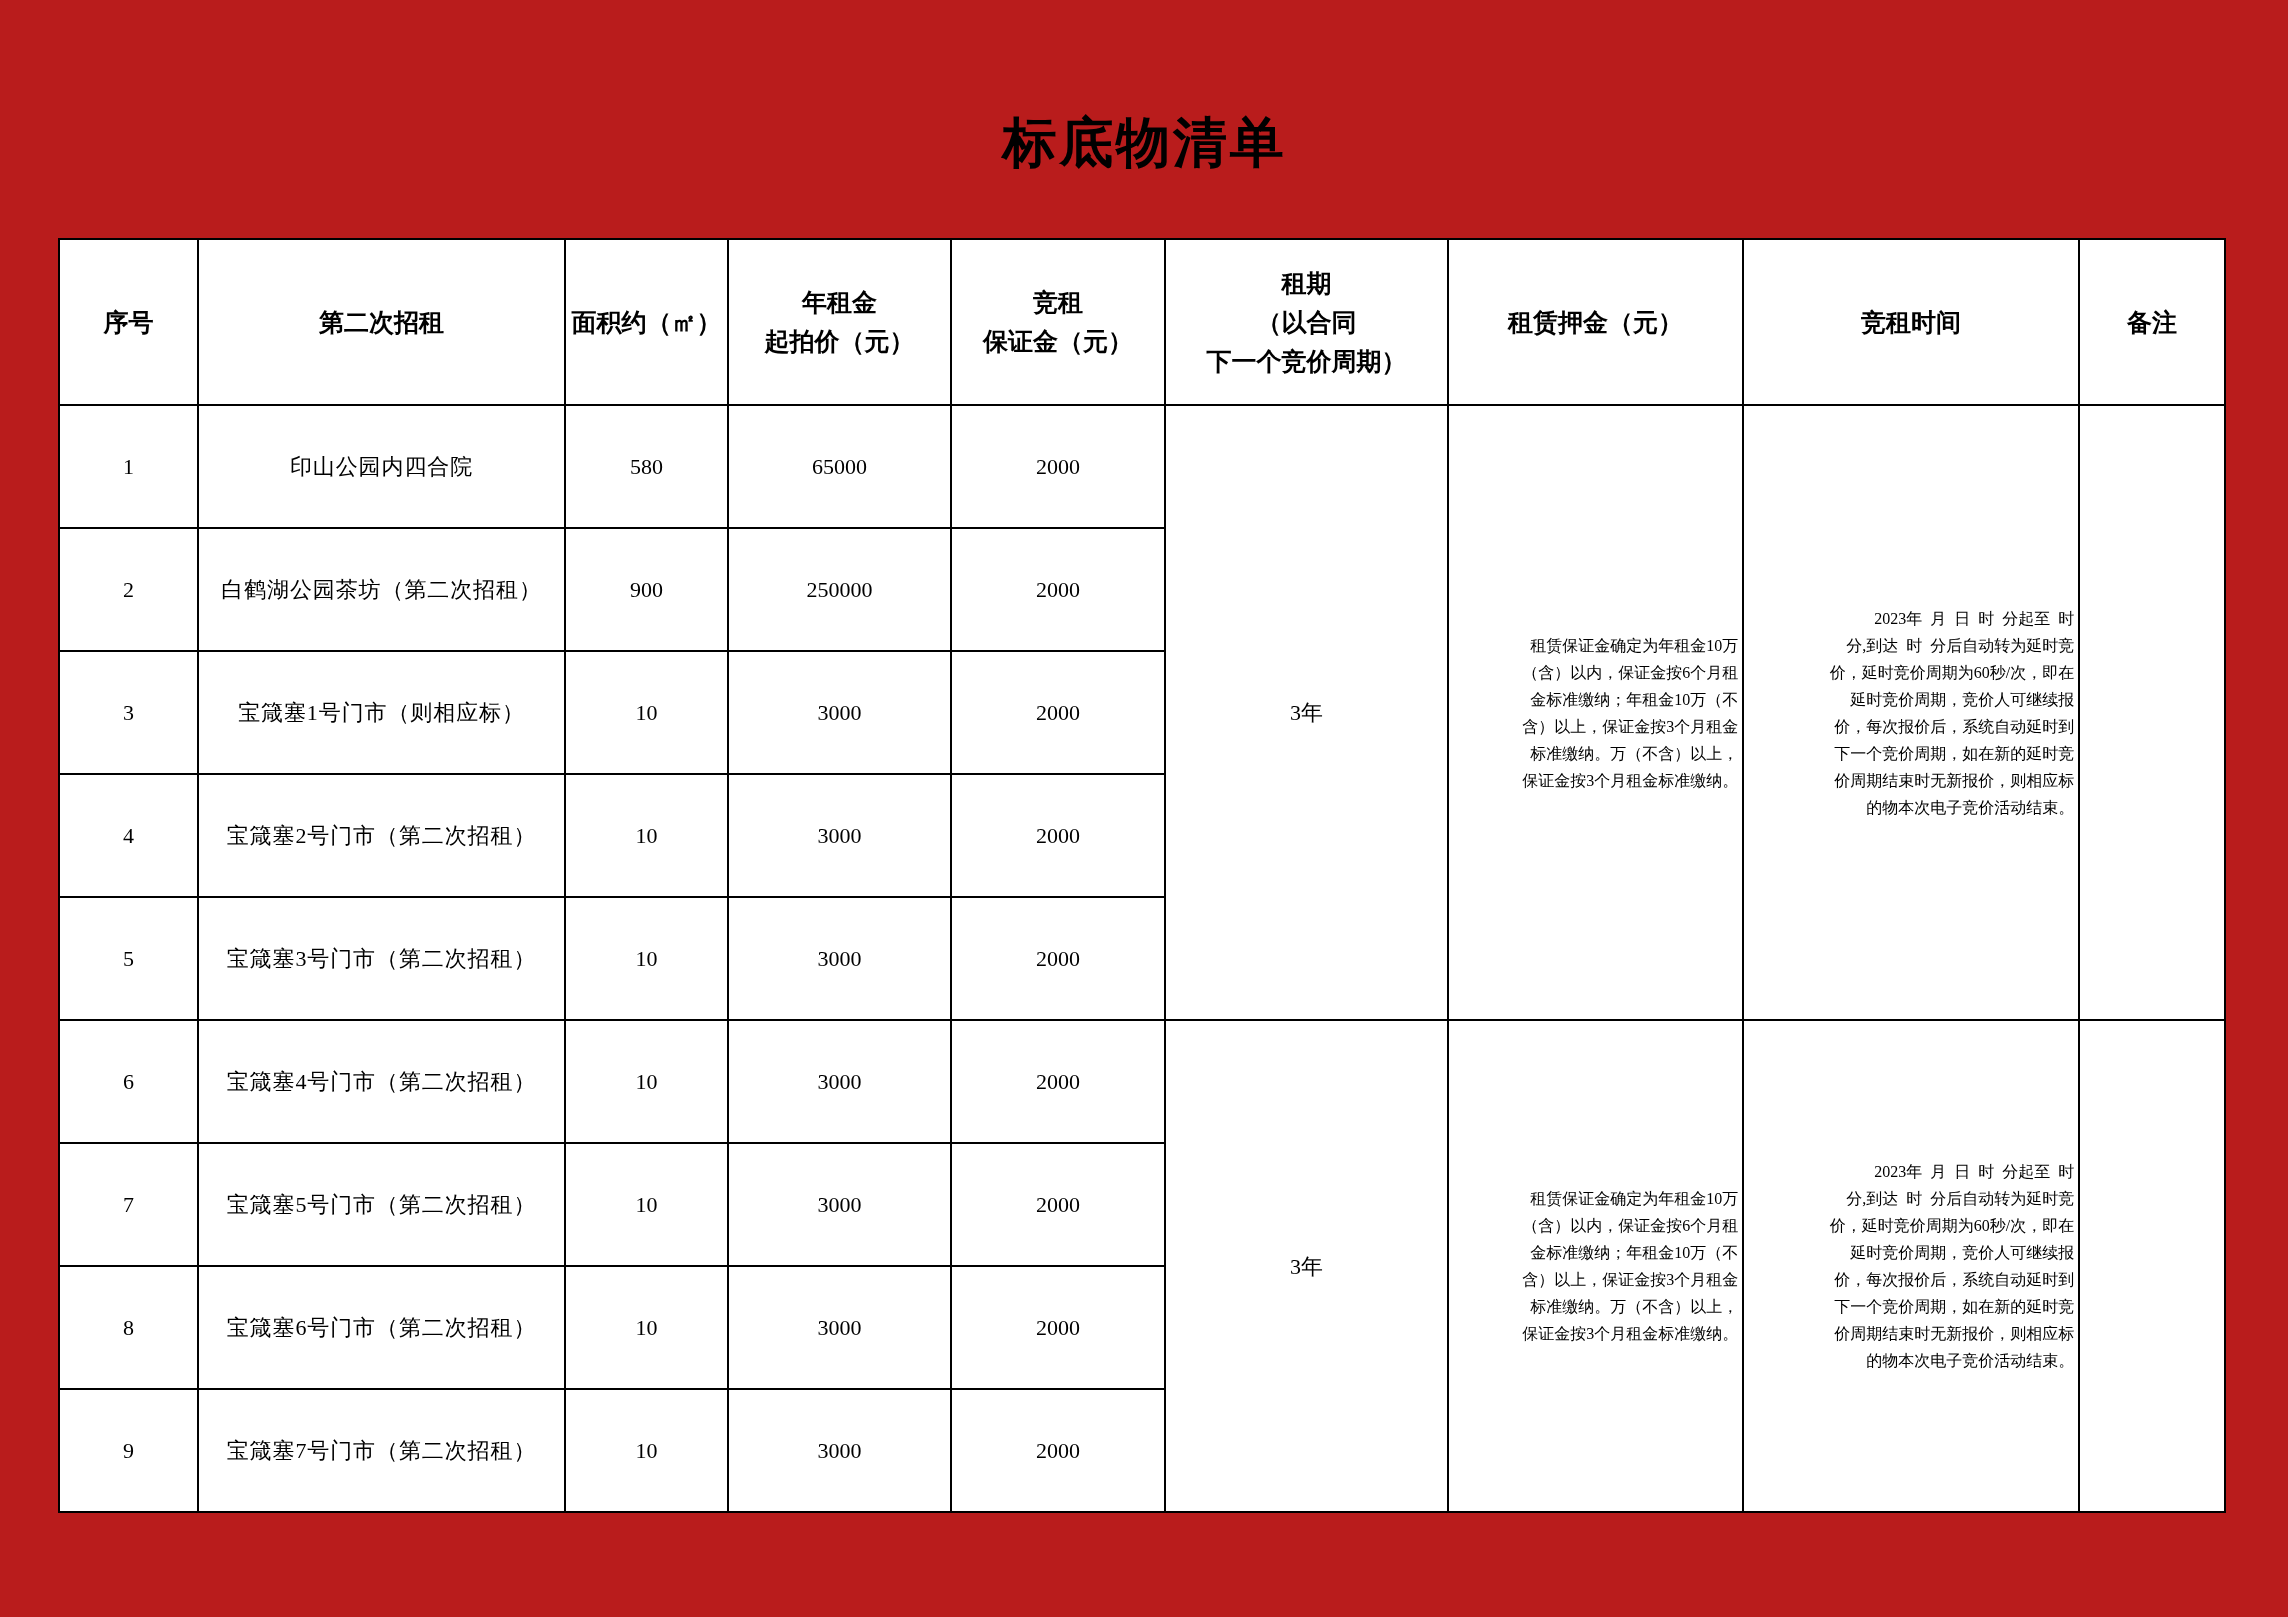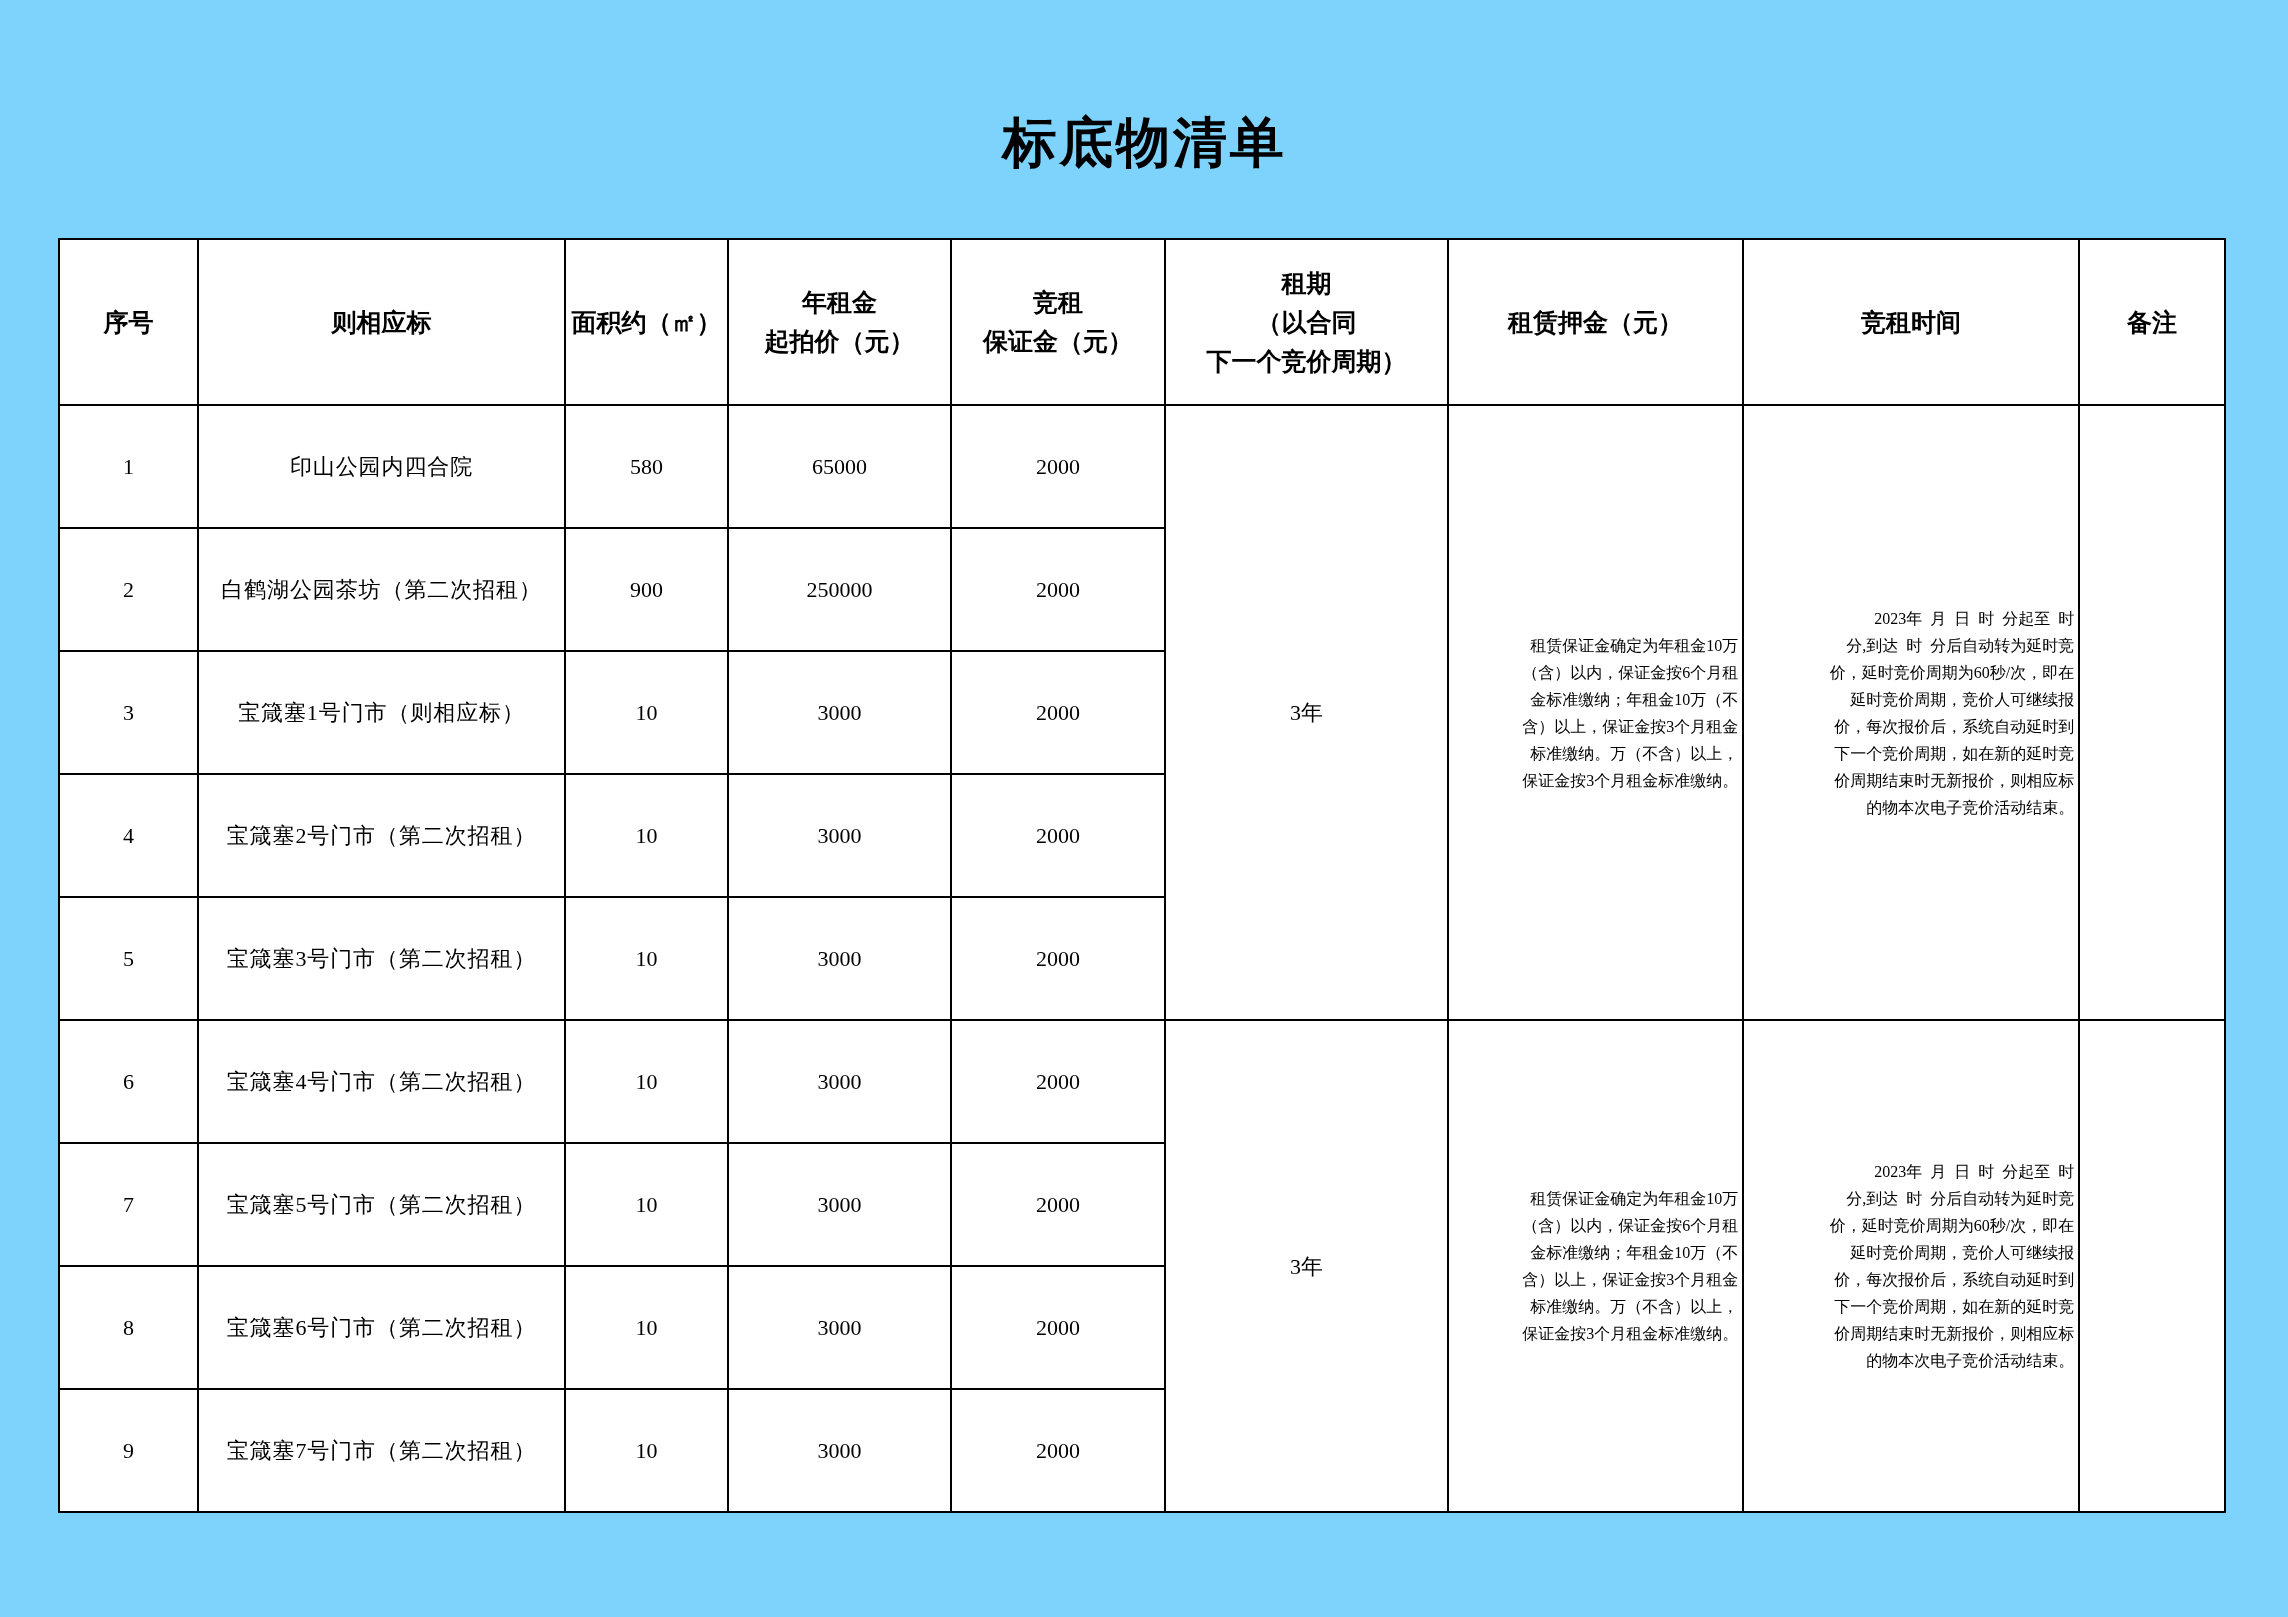--- a/index.html
+++ b/index.html
@@ -1,21 +1,21 @@
 <!DOCTYPE html>
 <html style="font-size:14.8px"><head>
 <meta charset="utf-8">
 <style>
   html, body { margin: 0; padding: 0; }
   body { background: #fff; }
   .page {
     position: relative;
     width: 2289px;
     height: 1618px;
-    background: #7dd3fc;
+    background: #b91c1c;
     overflow: hidden;
     color: #000;
   }
   .title {
     position: absolute;
     top: 113px;
     left: 0;
     width: 2289px;
     text-align: center;
     font-family: "Liberation Serif", serif;
@@ -83,21 +83,21 @@
         <col style="width:214px">
         <col style="width:283px">
       <col style="width:295px">
         <col style="width:336px">
         <col style="width:146px">
     </colgroup>
 
     <tbody>
         <tr class="header-row">
       <th>序号</th>
-      <th>则相应标</th>
+      <th>第二次招租</th>
       <th>面积约（㎡）</th>
       <th>年租金
 起拍价（元）</th>
       <th>竞租
 保证金（元）</th>
       <th>租期
 （以合同
 下一个竞价周期）</th>
       <th>租赁押金（元）</th>
       <th>竞租时间</th>

